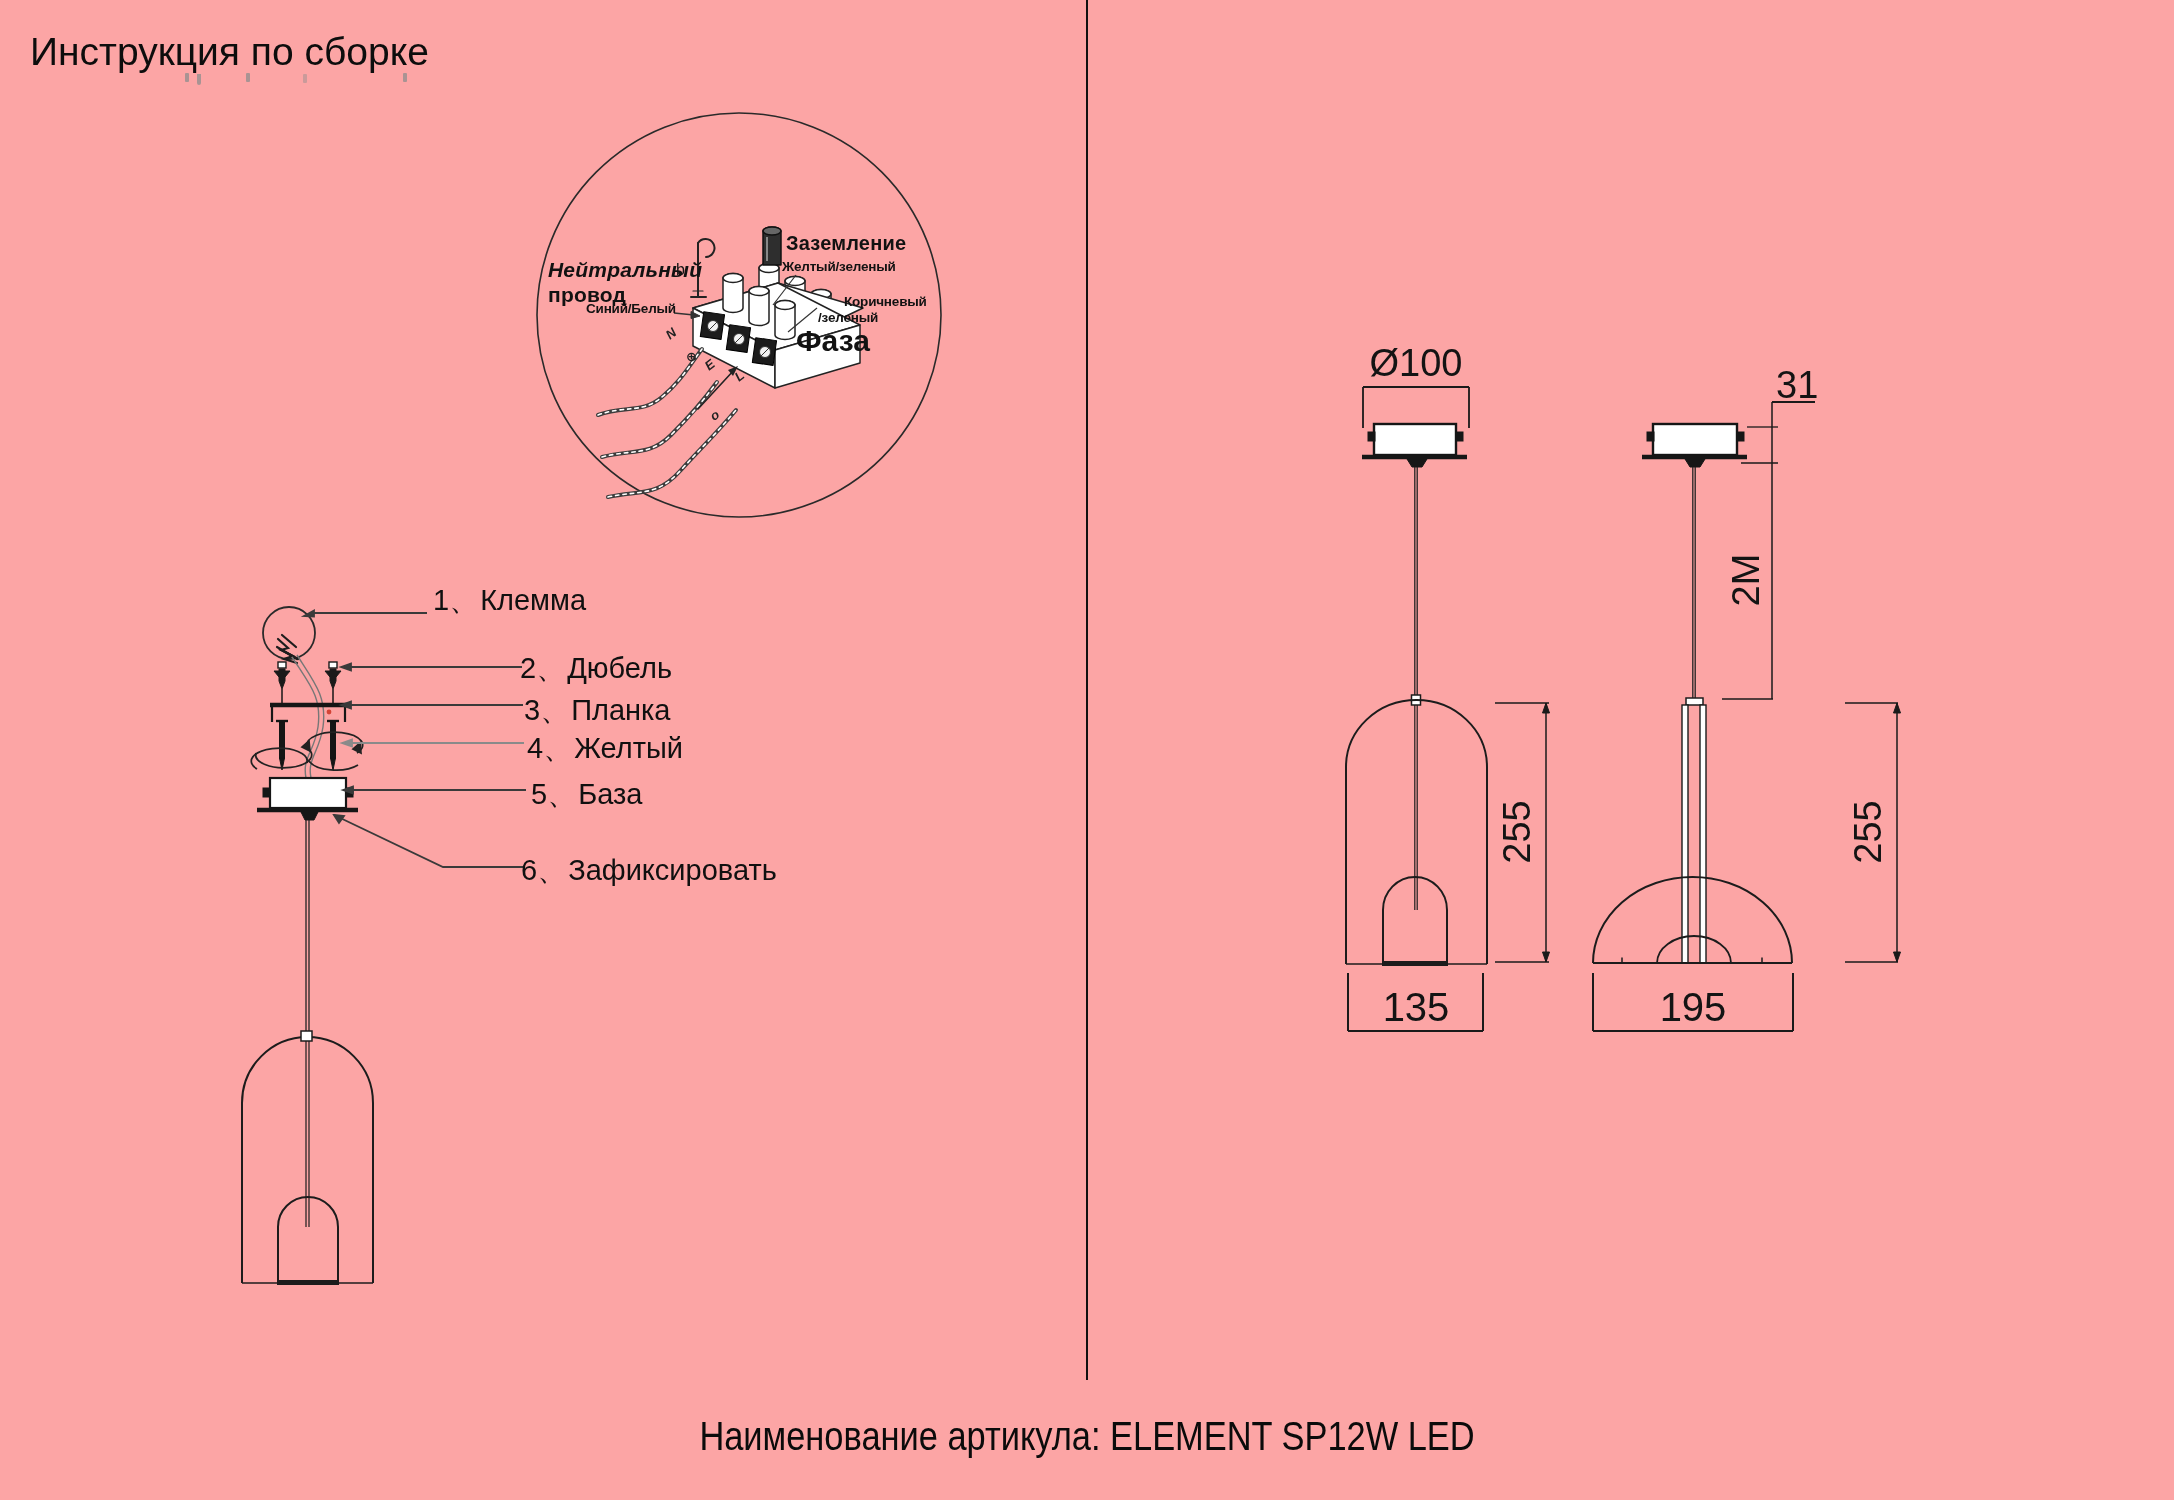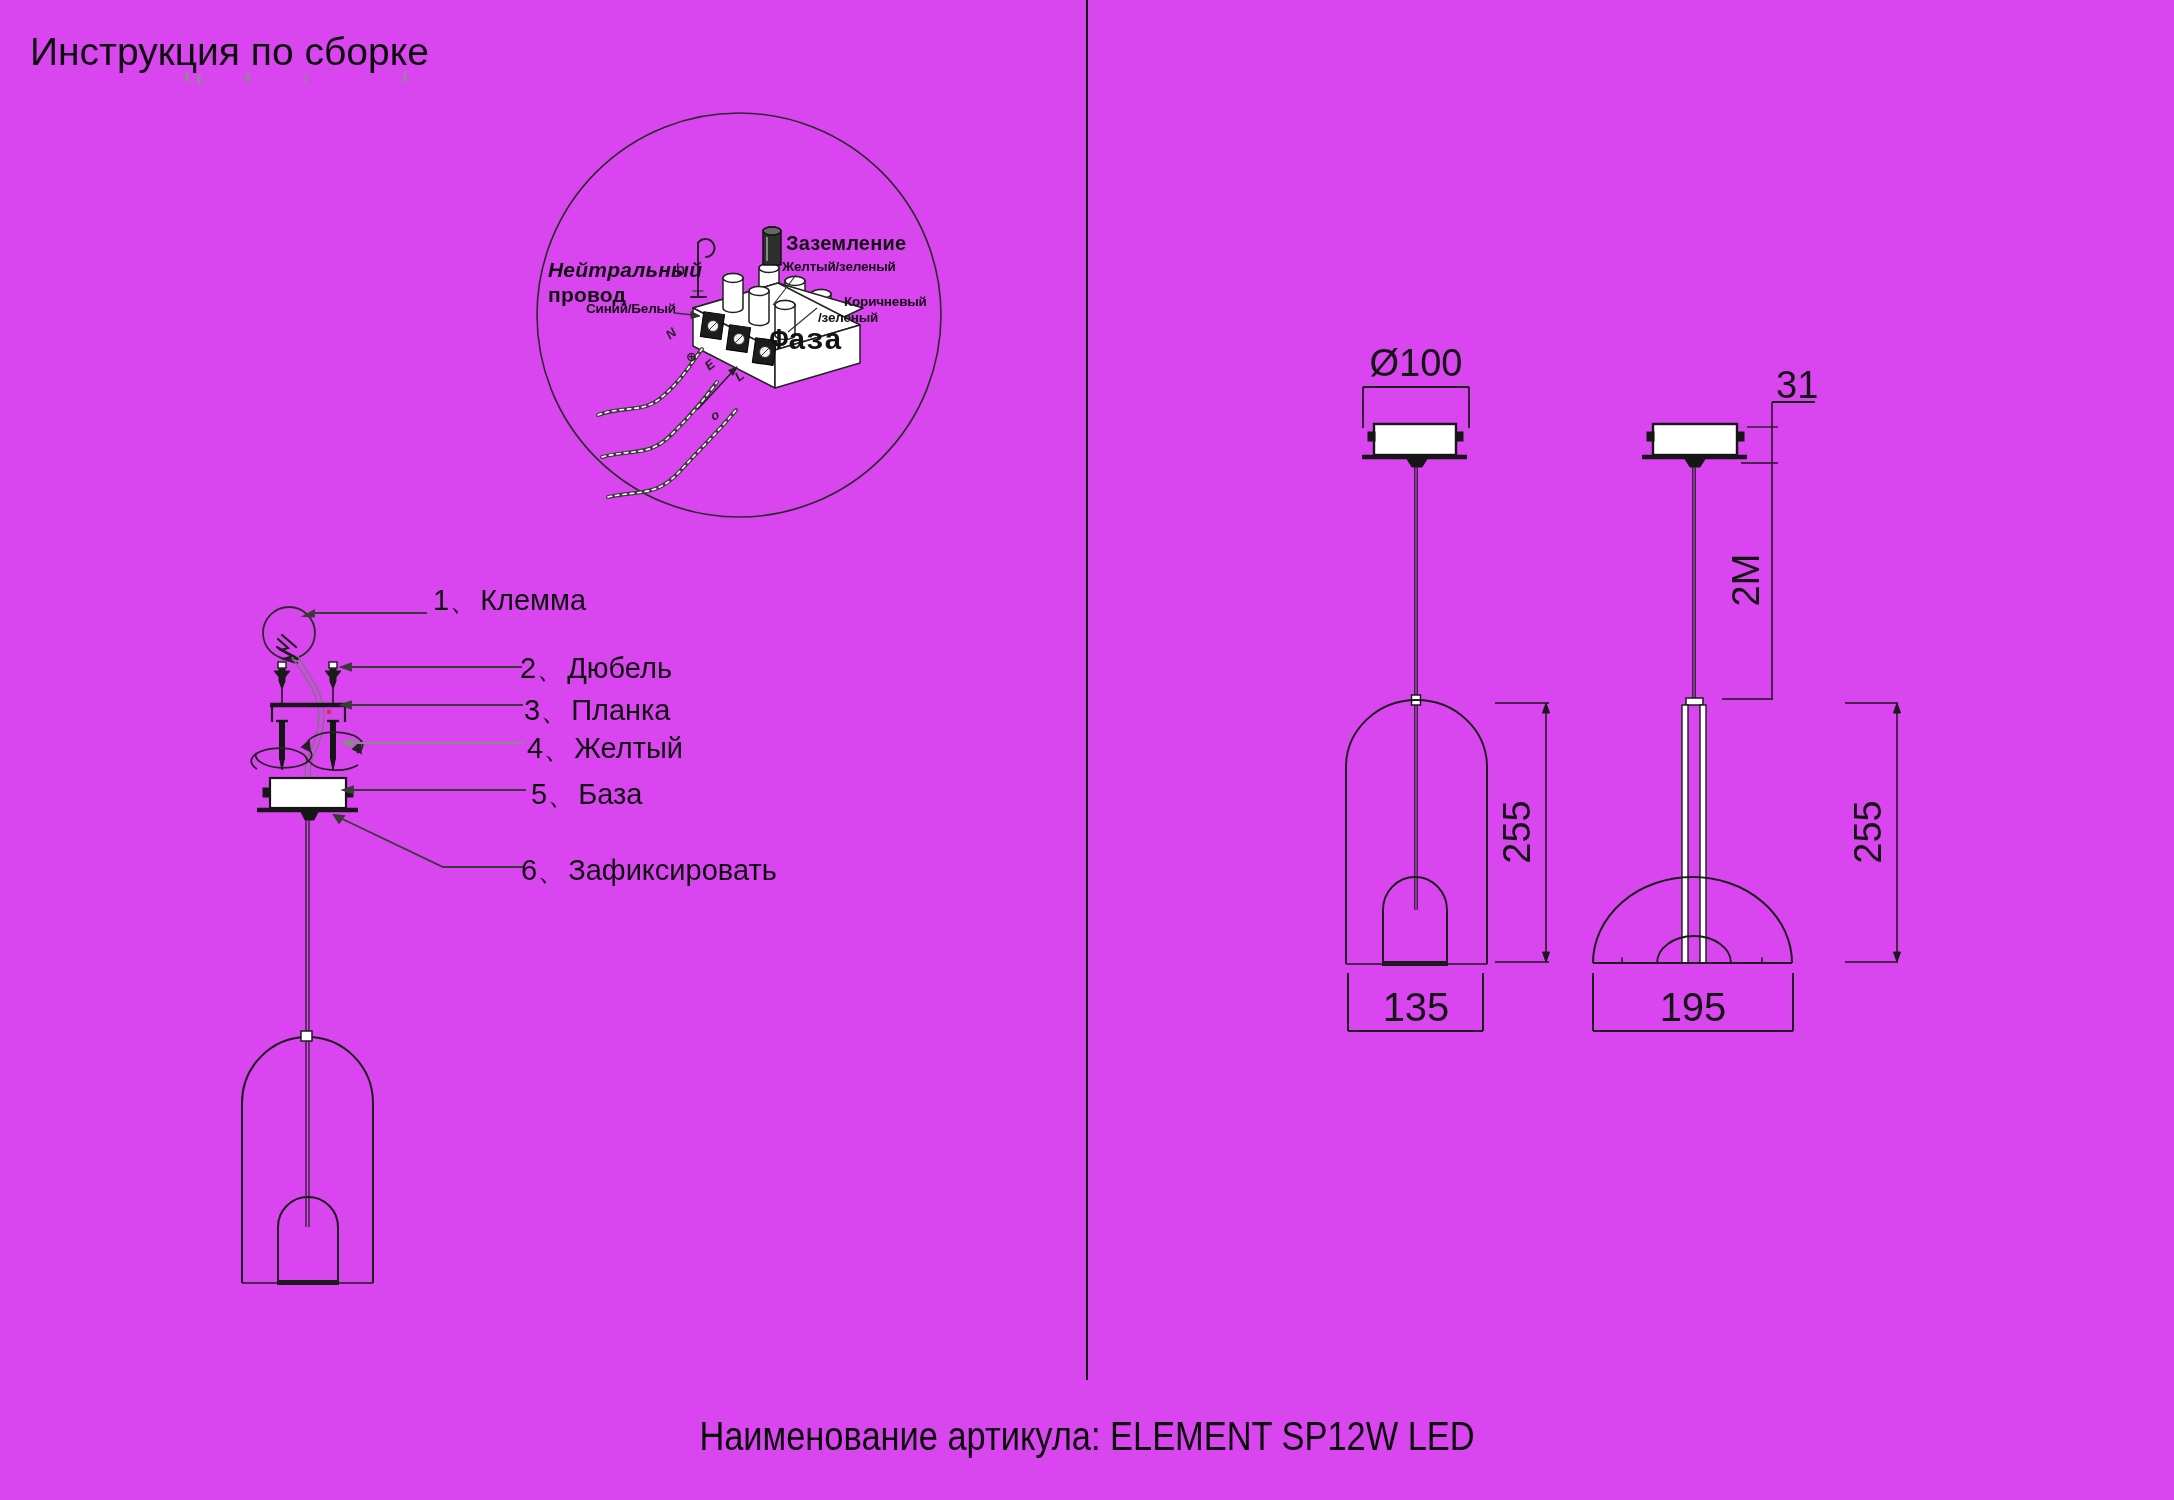--- a/index.html
+++ b/index.html
@@ -1,17 +1,17 @@
 <!DOCTYPE html>
 <html><head>
 <meta charset="utf-8">
 <style>
   html,body{margin:0;padding:0;background:#ffffff;}
   #canvas{
-    position:relative;width:2174px;height:1500px;background:#d946ef;
+    position:relative;width:2174px;height:1500px;background:#fca5a5;
     font-family:"Liberation Sans","DejaVu Sans",sans-serif;color:#111;
     overflow:hidden;
   }
   .abs{position:absolute;}
   .title{font-size:39px;color:#0d0d0d;white-space:nowrap;}
   .divider{position:absolute;left:1086px;top:0;width:2px;height:1380px;background:#111;}
   .ghost{position:absolute;width:4px;height:9px;background:#8d8d8d;border-radius:1px;opacity:.75;}
   .step{position:absolute;font-size:29px;color:#101010;white-space:nowrap;}
   .step .num{margin-right:2px;}
   .wlbl{position:absolute;color:#121212;white-space:nowrap;}
@@ -136,21 +136,21 @@
     </g>
   </svg>
 
   <div class="wlbl w-big" style="left:548px;top:258px;font-style:italic;">Нейтральный</div>
   <div class="wlbl w-big" style="left:548px;top:275px;margin-top:8px;">провод</div>
   <div class="wlbl w-small" style="left:586px;top:301px;">Синий/Белый</div>
   <div class="wlbl w-big" style="left:786px;top:232px;font-size:20px;">Заземление</div>
   <div class="wlbl w-small" style="left:782px;top:259px;">Желтый/зеленый</div>
   <div class="wlbl w-small" style="left:844px;top:294px;text-align:center;">Коричневый</div>
   <div class="wlbl w-small" style="left:818px;top:310px;">/зеленый</div>
-  <div class="wlbl w-huge" style="left:770px;top:324px;font-family:Liberation Mono, monospace;">Фаза</div>
+  <div class="wlbl w-huge" style="left:796px;top:324px;">Фаза</div>
 
   <svg style="left:230px;top:575px;" width="300" height="725" viewBox="0 0 300 725">
 
     <g fill="none" stroke="#2a2a2a" stroke-width="1.8">
       <circle cx="59" cy="58" r="26"></circle>
     </g>
     <g stroke="#1d1d1d" stroke-width="2.2" fill="none" stroke-linecap="round">
       <path d="M48,64 l10,9 l-7,2 l12,6 l-9,3 l13,4"></path>
       <path d="M52,60 l14,12 m-16,2 l18,10"></path>
       <path d="M47,72 l20,12"></path>

